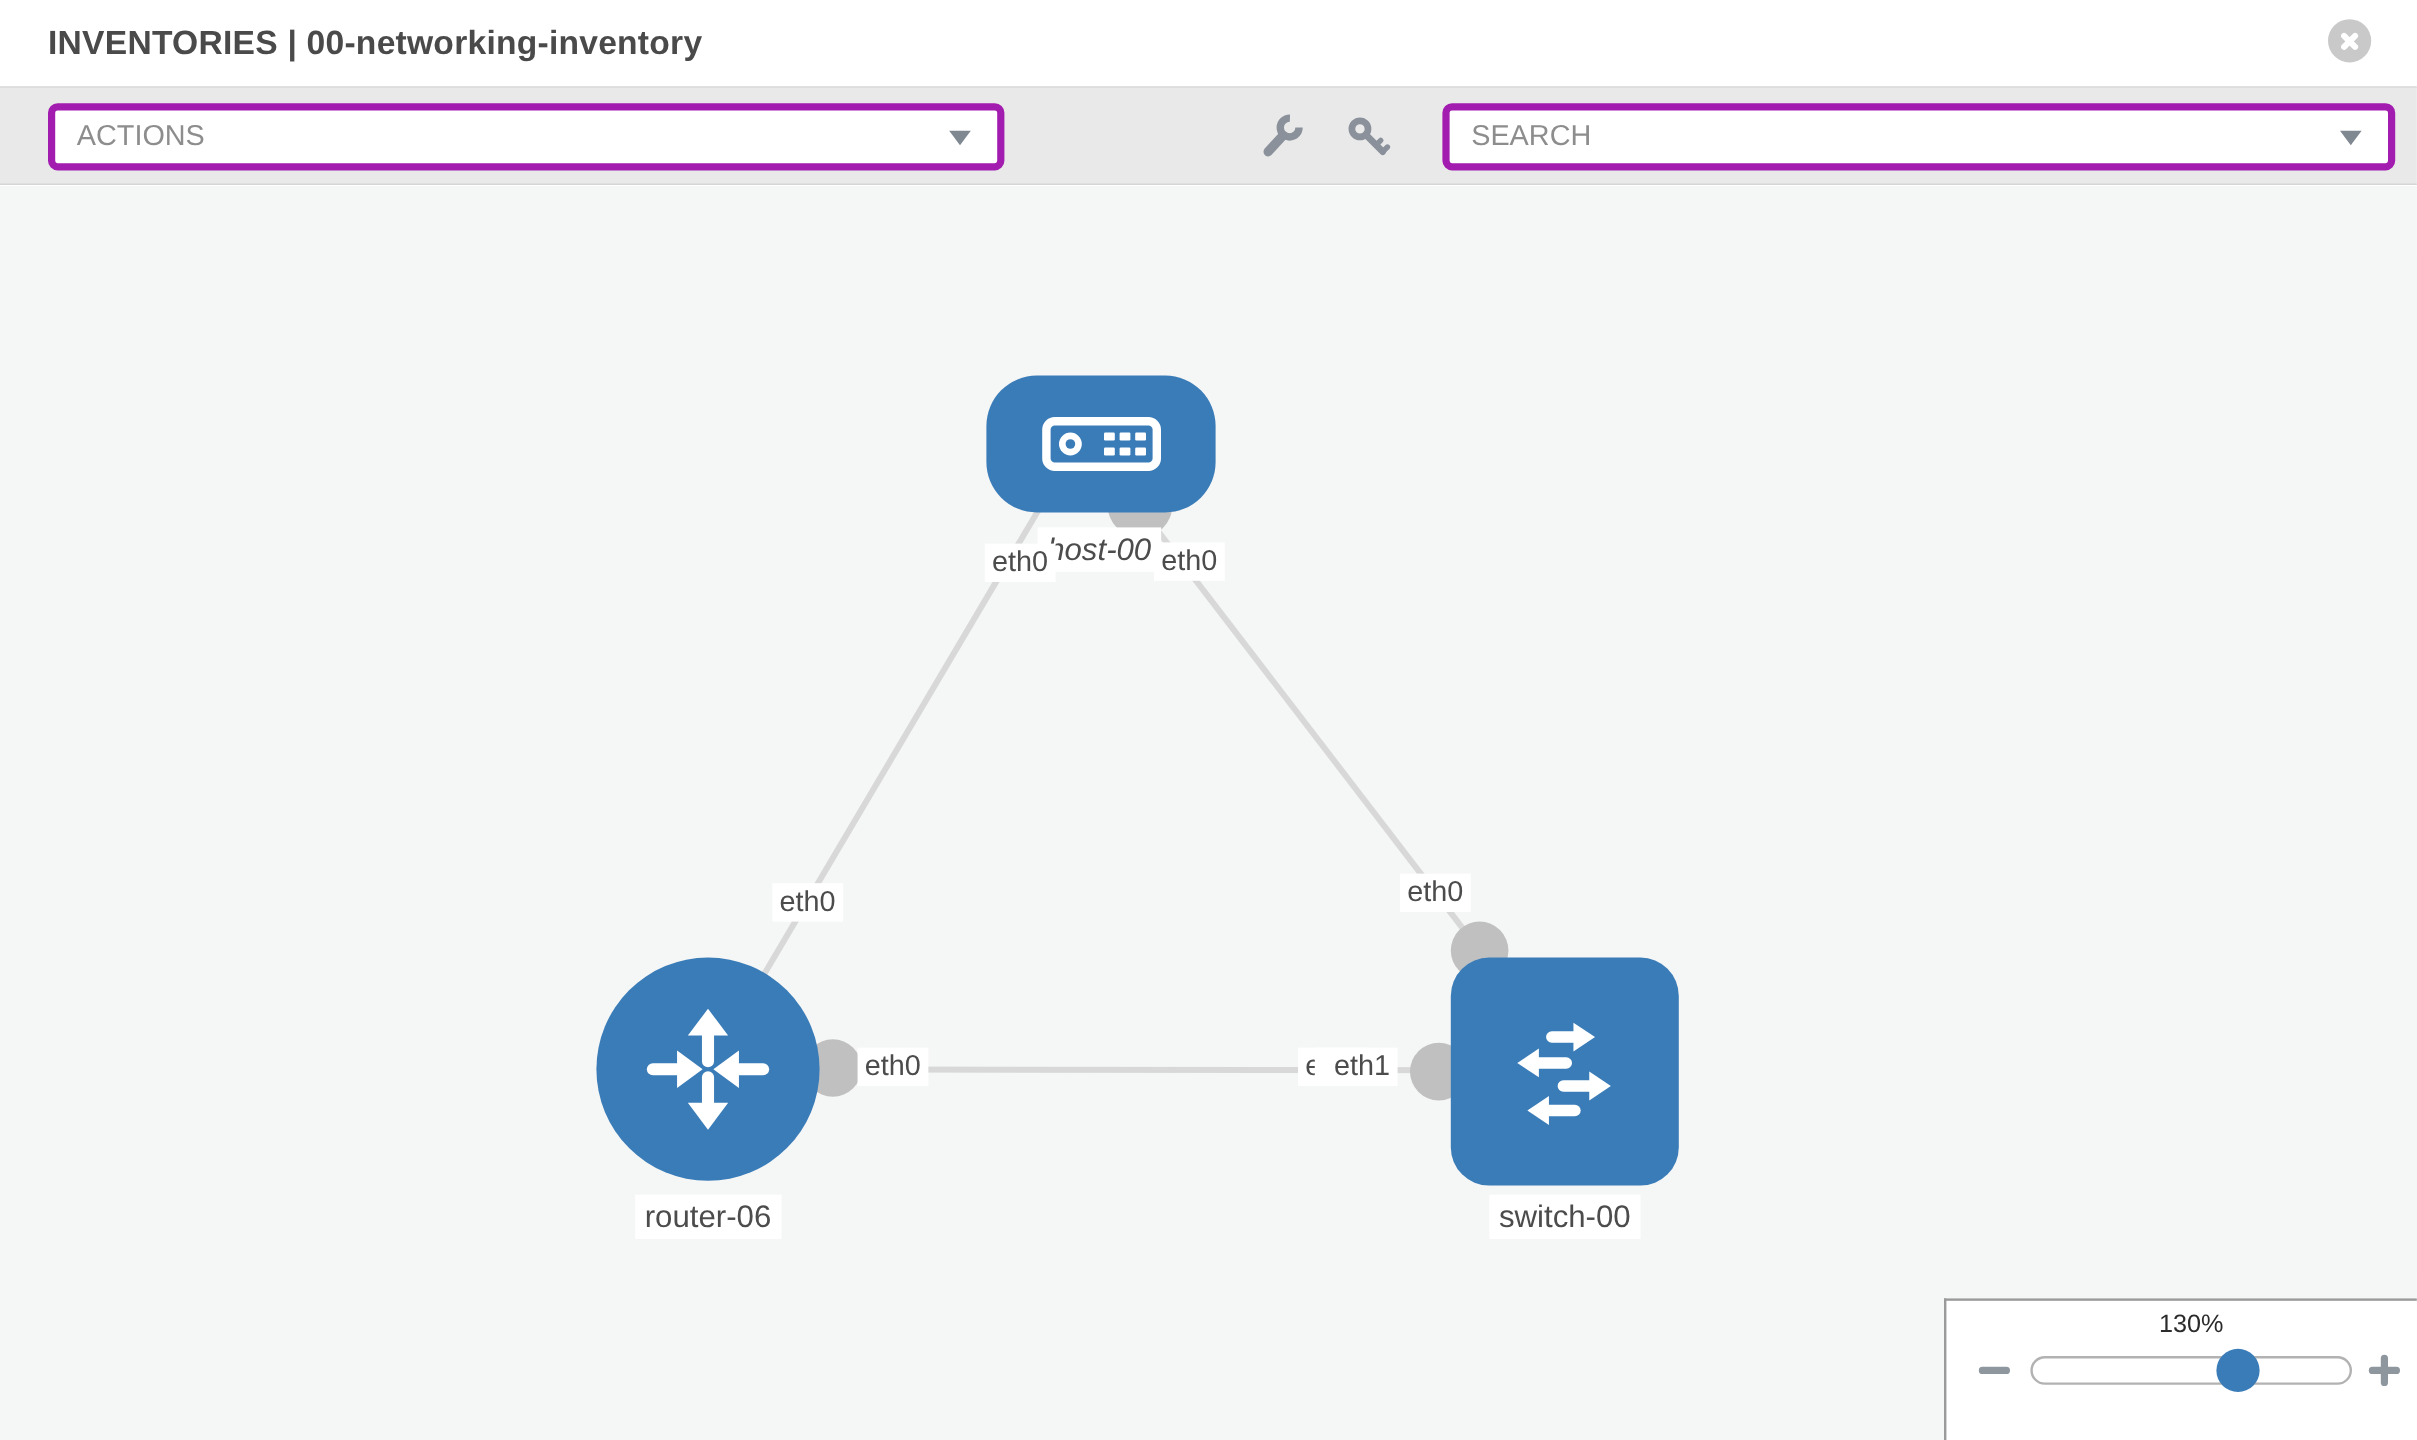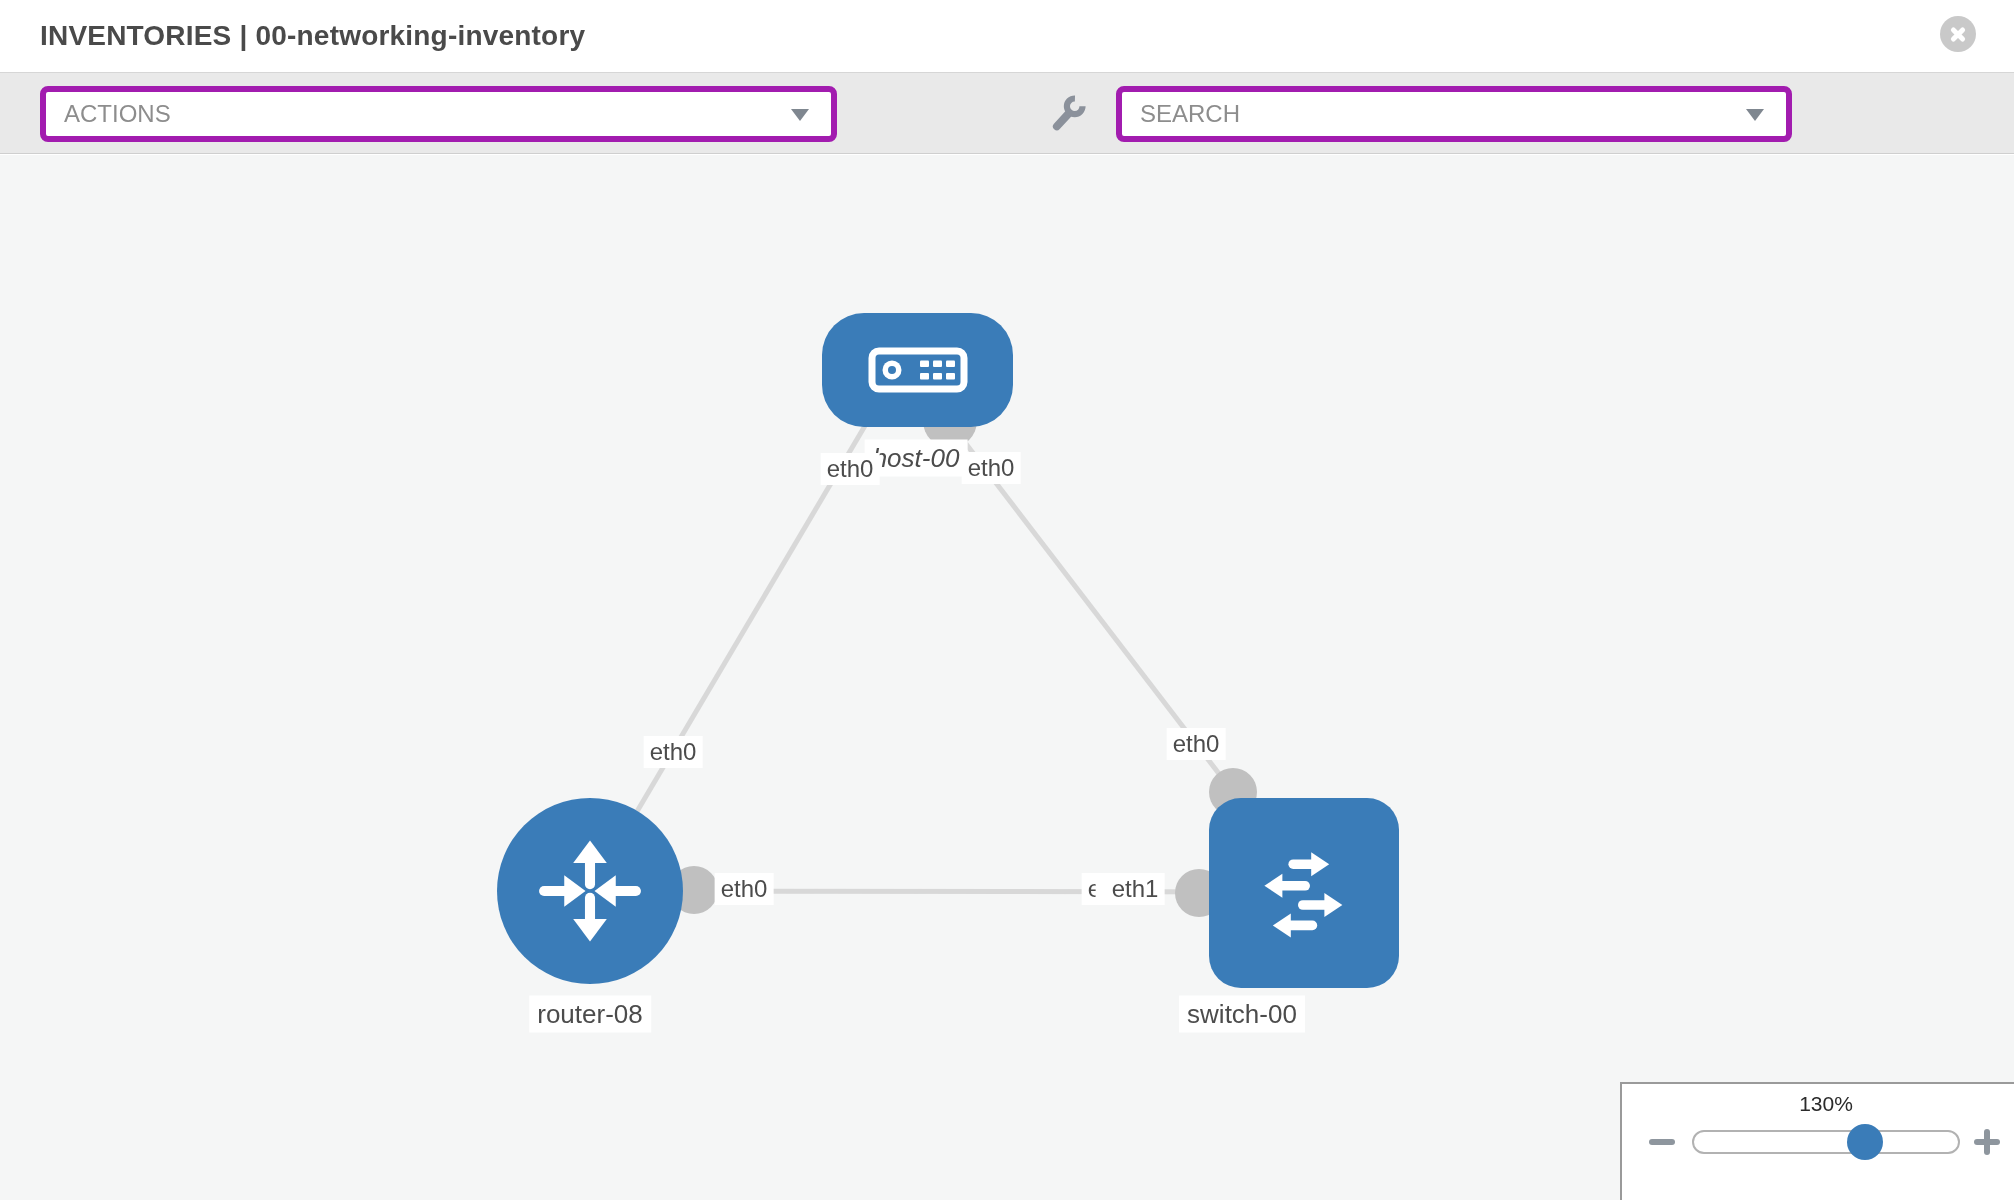--- a/index.html
+++ b/index.html
@@ -30,21 +30,21 @@
     position:absolute;top:86px;height:56px;background:#ffffff;border:6px solid #a21caf;
     border-radius:8px;box-sizing:border-box;display:flex;align-items:center;
     padding-left:18px;font-size:24px;color:#8d8d8d;cursor:pointer;
   }
   .select-box .caret{
     position:absolute;right:22px;top:50%;margin-top:-5px;width:0;height:0;
     border-left:9px solid transparent;border-right:9px solid transparent;
     border-top:12px solid #7f8790;
   }
   .actions-box{left:40px;width:797px;}
-  .search-box{left:1116px;width:676px;}
+  .search-box{left:1202px;width:794px;}
   .tool-icon-btn{position:absolute;top:91px;width:44px;height:44px;cursor:pointer;display:flex;align-items:center;justify-content:center;}
   .wrench-btn{left:1046px;}
   .key-btn{left:1118px;}
   
   .canvas{position:absolute;left:0;top:155px;width:2014px;height:1045px;background:#f5f6f6;}
   .links-layer{position:absolute;left:0;top:0;width:2014px;height:1200px;z-index:1;}
   .node{position:absolute;z-index:2;background:#3a7cb8;display:flex;align-items:center;justify-content:center;cursor:pointer;}
   .node-host{left:822px;top:313px;width:191px;height:114px;border-radius:42px;}
   .node-router{left:497px;top:798px;width:186px;height:186px;border-radius:50%;}
   .node-switch{left:1209px;top:798px;width:190px;height:190px;border-radius:32px;}
@@ -163,22 +163,22 @@
     <line x1="31" y1="44" x2="51" y2="44" stroke="#ffffff" stroke-width="8" stroke-linecap="round"></line>
     <polygon points="17,44 32,34 32,54" fill="#ffffff"></polygon>
     <line x1="49" y1="60" x2="69" y2="60" stroke="#ffffff" stroke-width="8" stroke-linecap="round"></line>
     <polygon points="82,60 67,50 67,70" fill="#ffffff"></polygon>
     <line x1="37" y1="77" x2="57" y2="77" stroke="#ffffff" stroke-width="8" stroke-linecap="round"></line>
     <polygon points="24,77 39,67 39,87" fill="#ffffff"></polygon>
   </svg>
 </div>
 
 <div class="node-label" style="left:916px;top:458px;font-style:italic;">host-00</div>
-<div class="node-label" style="left:590px;top:1014px;">router-08</div>
-<div class="node-label" style="left:1242px;top:1014px;text-align:right;">switch-00</div>
+<div class="node-label" style="left:590px;top:1014px;">router-06</div>
+<div class="node-label" style="left:1304px;top:1014px;text-align:right;">switch-00</div>
 
 <div class="iface-label" style="left:850px;top:469px;">eth0</div>
 <div class="iface-label" style="left:673px;top:752px;">eth0</div>
 <div class="iface-label" style="left:991px;top:468px;">eth0</div>
 <div class="iface-label" style="left:1196px;top:744px;">eth0</div>
 <div class="iface-label" style="left:744px;top:889px;">eth0</div>
 <div class="iface-label" style="left:1111px;top:889px;">eth0</div>
 <div class="iface-label iface-front" style="left:1130px;top:889px;">eth1</div>
 
 <div class="zoom-panel">

